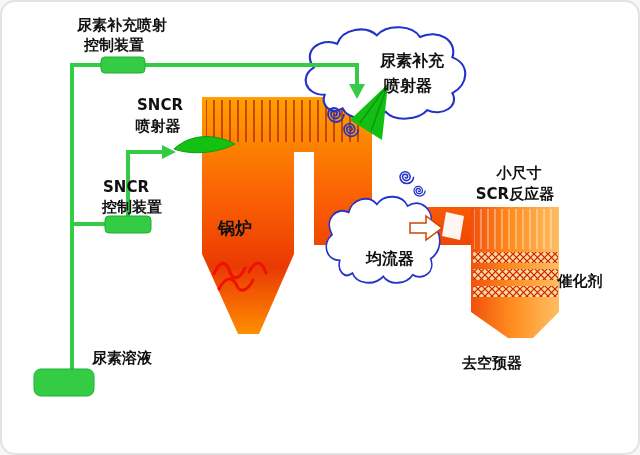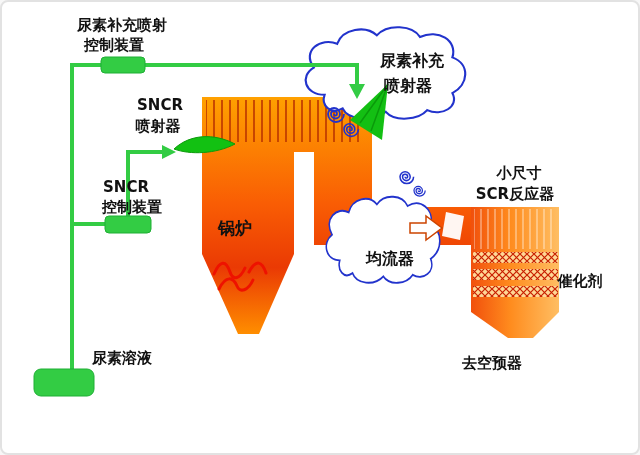--- a/index.html
+++ b/index.html
@@ -1,18 +1,18 @@
 <!DOCTYPE html>
 <html><head>
 <meta charset="utf-8">
 <style>
   html,body{margin:0;padding:0;background:#f7f7f7;}
   .frame{
     position:relative;width:640px;height:455px;box-sizing:border-box;
-    background:#ffffff;border:2px solid #e2e2e2;border-radius:8px;overflow:hidden;
+    background:#ffffff;border:2px solid #e2e2e2;border-radius:15px;overflow:hidden;
     font-family:"DejaVu Sans","Liberation Sans",sans-serif;
   }
   svg{display:block;}
   text{
     font-family:"DejaVu Sans","Liberation Sans",sans-serif;
     font-weight:bold;fill:#111111;
   }
   .t15{font-size:15px;}
   .t16{font-size:16px;}
   .t17{font-size:17px;}

